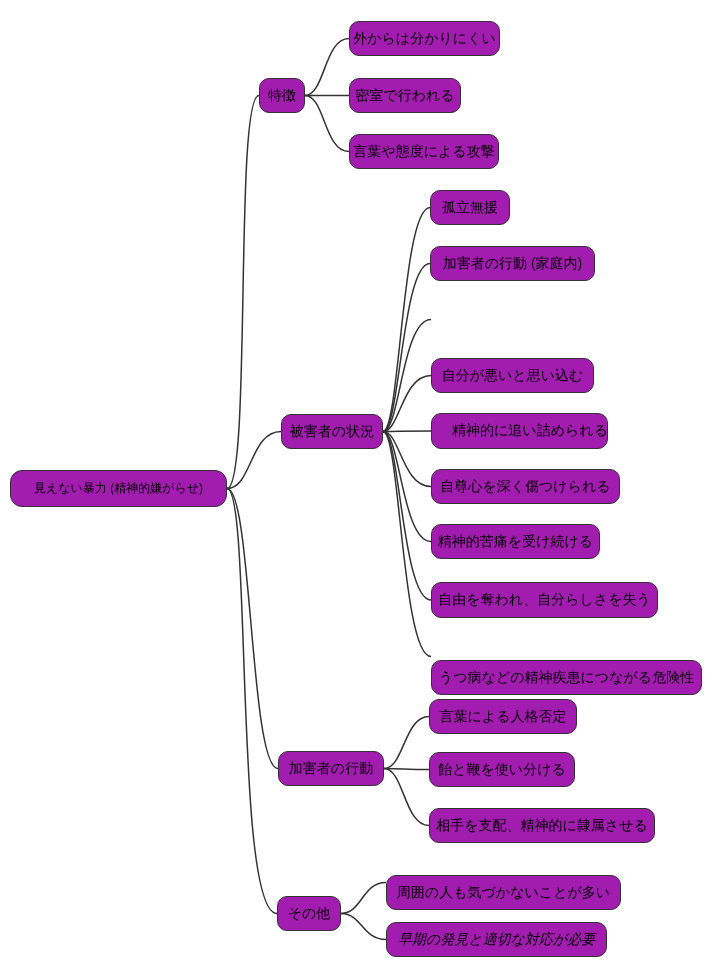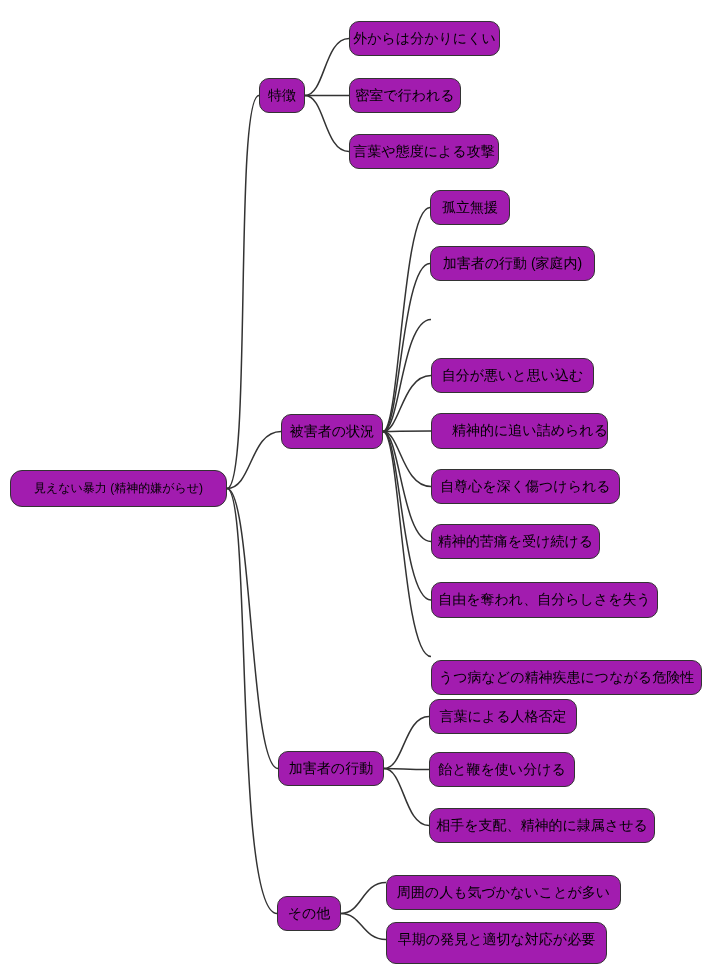--- a/index.html
+++ b/index.html
@@ -97,15 +97,15 @@
   <div class="node" style="left:431px; top:582px; width:227px; height:36px;">自由を奪われ、自分らしさを失う</div>
   <div class="node" style="left:431px; top:639px; width:271px; height:35px;margin-top:21px;">うつ病などの精神疾患につながる危険性</div>
 
   <div class="node" style="left:278px; top:751px; width:106px; height:35px;">加害者の行動</div>
   <div class="node" style="left:429px; top:699px; width:148px; height:35px;">言葉による人格否定</div>
   <div class="node" style="left:429px; top:752px; width:146px; height:35px;">飴と鞭を使い分ける</div>
   <div class="node" style="left:429px; top:808px; width:226px; height:35px;">相手を支配、精神的に隷属させる</div>
 
   <div class="node" style="left:277px; top:896px; width:64px; height:35px;">その他</div>
   <div class="node" style="left:386px; top:865px; width:235px; height:35px;margin-top:10px;">周囲の人も気づかないことが多い</div>
-  <div class="node" style="left:386px; top:922px; width:221px; height:42px;">早期の発見と適切な対応が必要</div>
+  <div class="node" style="left:386px; top:922px; width:221px; height:35px;font-style:italic;">早期の発見と適切な対応が必要</div>
 
 </div>
 
 </body></html>

